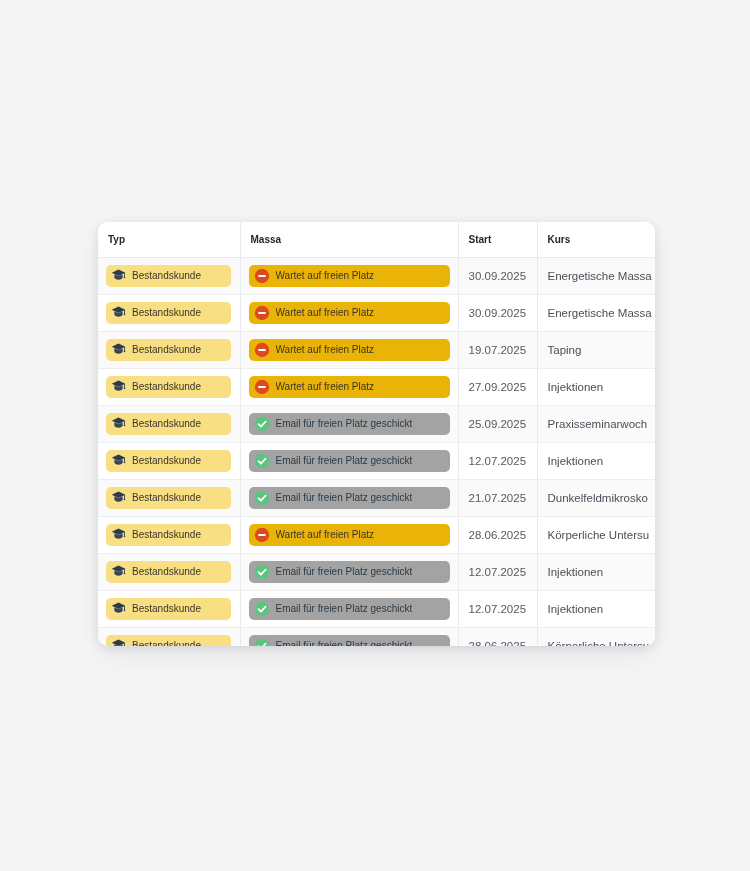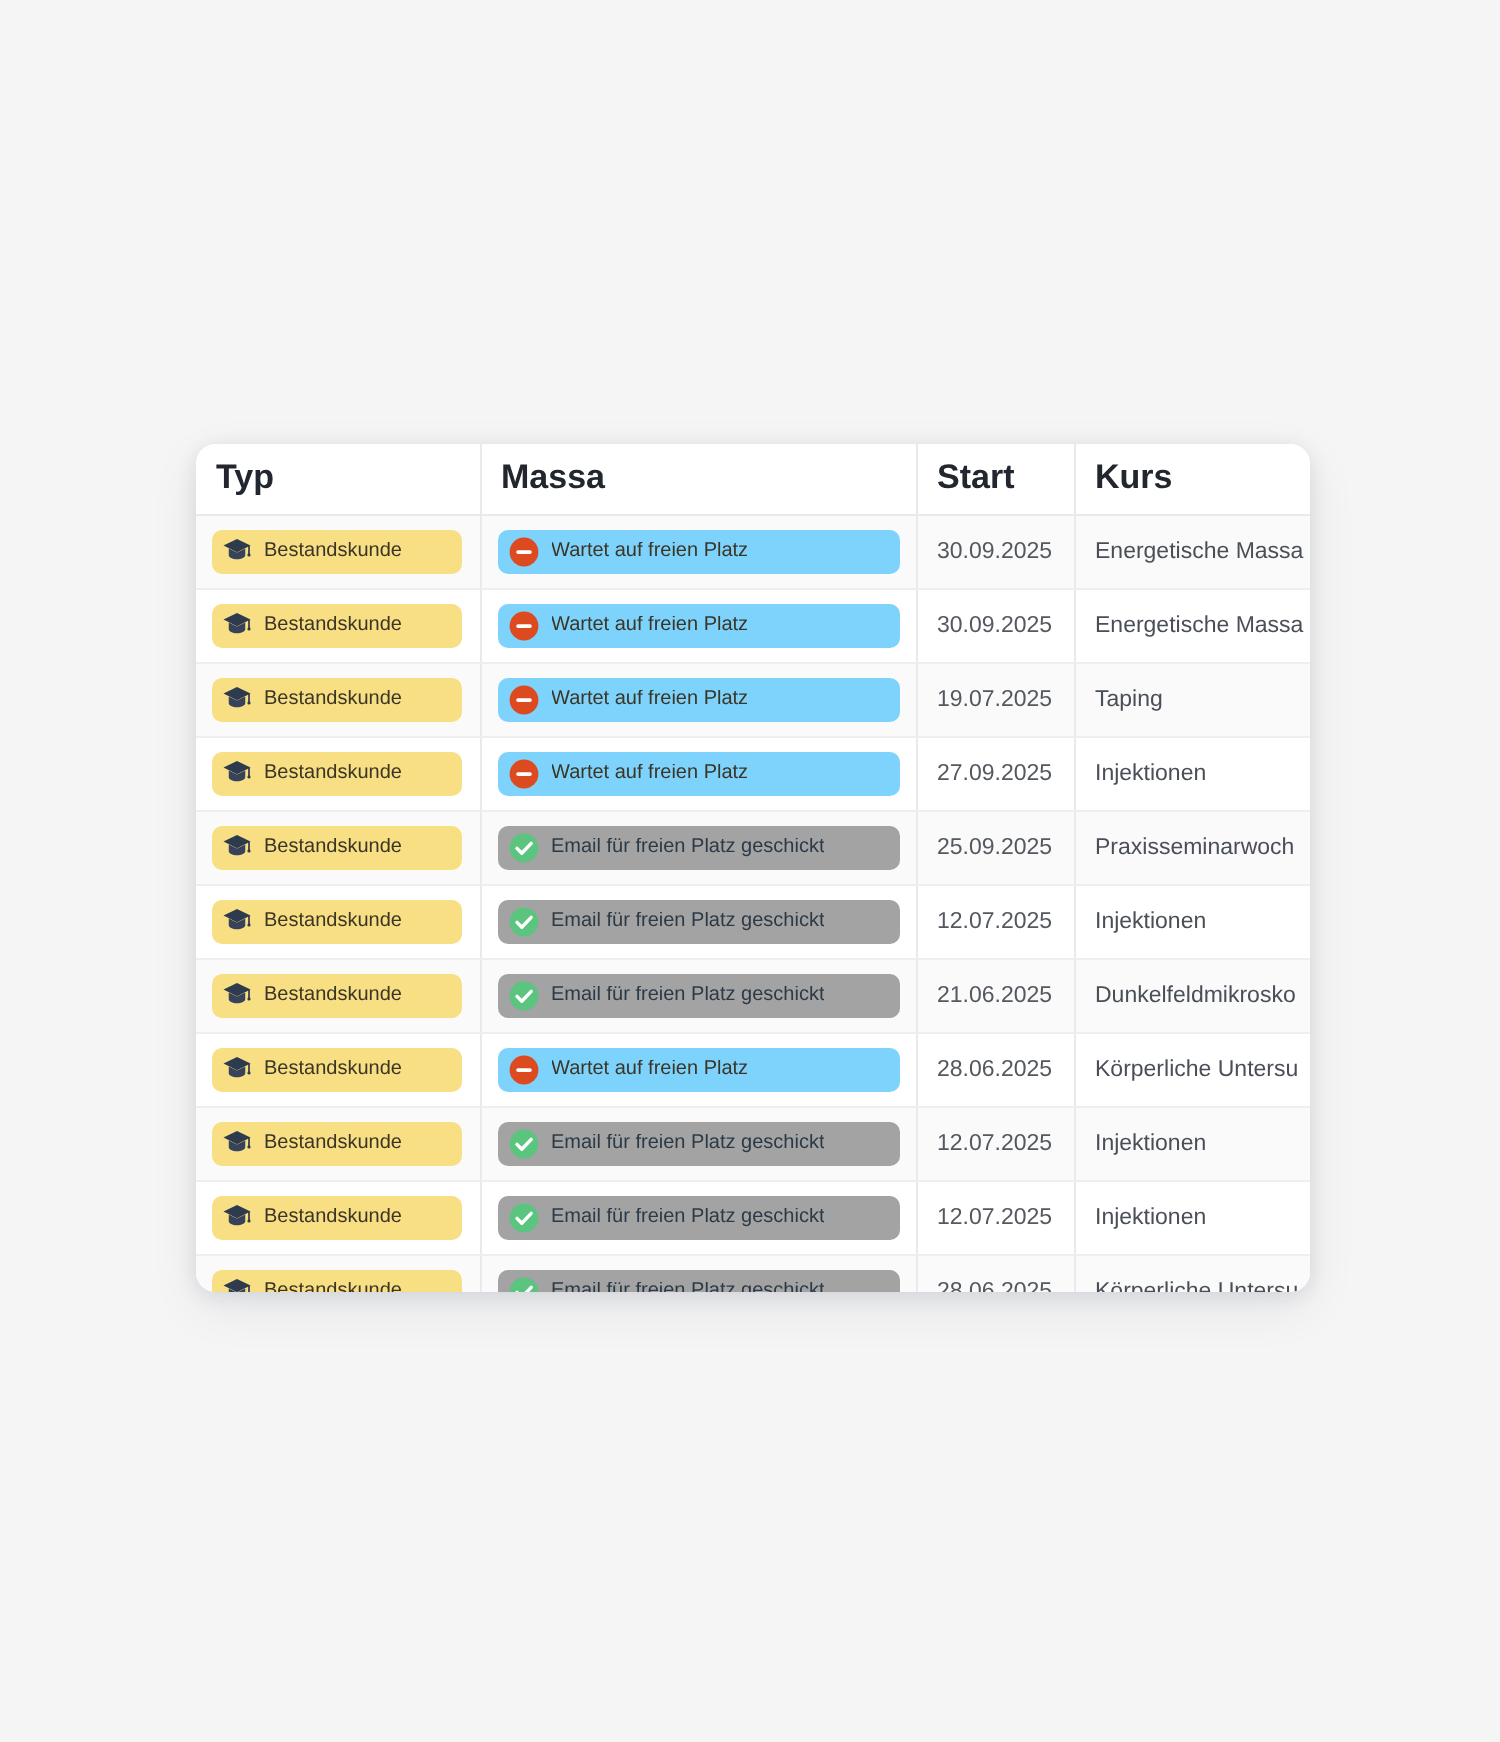--- a/index.html
+++ b/index.html
@@ -49,21 +49,21 @@
   
   col.c-typ    { width: 142px; }
   col.c-status { width: 218px; }
   col.c-start  { width: 79px;  }
   col.c-kurs   { width: 321px; }
 
   thead th {
     height: 35px;
     background: #ffffff;
     text-align: left;
-    font-size: 17px;
+    font-size: 10px;
     font-weight: bold;
     color: #22262e;
     padding: 0 10px;
     border-bottom: 1px solid #e9eaec;
     border-right: 1px solid #e9eaec;
     vertical-align: middle;
     white-space: nowrap;
   }
   thead th:last-child { border-right: none; }
 
@@ -100,21 +100,21 @@
     max-width: 100%;
   }
 
   .badge-typ {
     background: #f8df83;
     color: #3b3526;
     width: 125px;
   }
 
   .badge-status-wait {
-    background: #7dd3fc;
+    background: #eab308;
     color: #3b3526;
     width: 202px;
     text-align: right;
   }
 
   .badge-status-sent {
     background: #a3a3a3;
     color: #2b3a46;
     width: 202px;
   }
@@ -313,21 +313,21 @@
                 </span></td>
               <td class="cell-status"><span class="badge badge-status-sent">
                   <span class="icon">
                     <svg width="16" height="16" viewBox="0 0 16 16" aria-hidden="true">
                       <circle cx="8" cy="8" r="7.2" fill="#5bc47f"></circle>
                       <path d="M4.5 8.2 L6.9 10.6 L11.6 5.7" stroke="#ffffff" stroke-width="1.7" fill="none" stroke-linecap="round" stroke-linejoin="round"></path>
                     </svg>
                   </span>
                   <span class="badge-label">Email für freien Platz geschickt</span>
                 </span></td>
-              <td class="cell-date">21.06.2025</td>
+              <td class="cell-date">21.07.2025</td>
               <td class="cell-kurs">Dunkelfeldmikrosko</td>
             </tr>
             <tr>
               <td class="cell-typ"><span class="badge badge-typ">
                   <span class="icon">
                     <svg width="15" height="15" viewBox="0 0 16 16" aria-hidden="true">
                       <path d="M8 1.6 L15.2 5.1 L8 8.6 L0.8 5.1 Z" fill="#2e3a4d"></path>
                       <path d="M3.6 6.6 L3.6 10.1 C3.6 11.4 5.6 12.4 8 12.4 C10.4 12.4 12.4 11.4 12.4 10.1 L12.4 6.6 L8 8.8 Z" fill="#36435a"></path>
                       <path d="M14.4 5.5 L14.4 9.6" stroke="#2e3a4d" stroke-width="0.9" fill="none" stroke-linecap="round"></path>
                       <circle cx="14.4" cy="10.1" r="0.85" fill="#2e3a4d"></circle>

